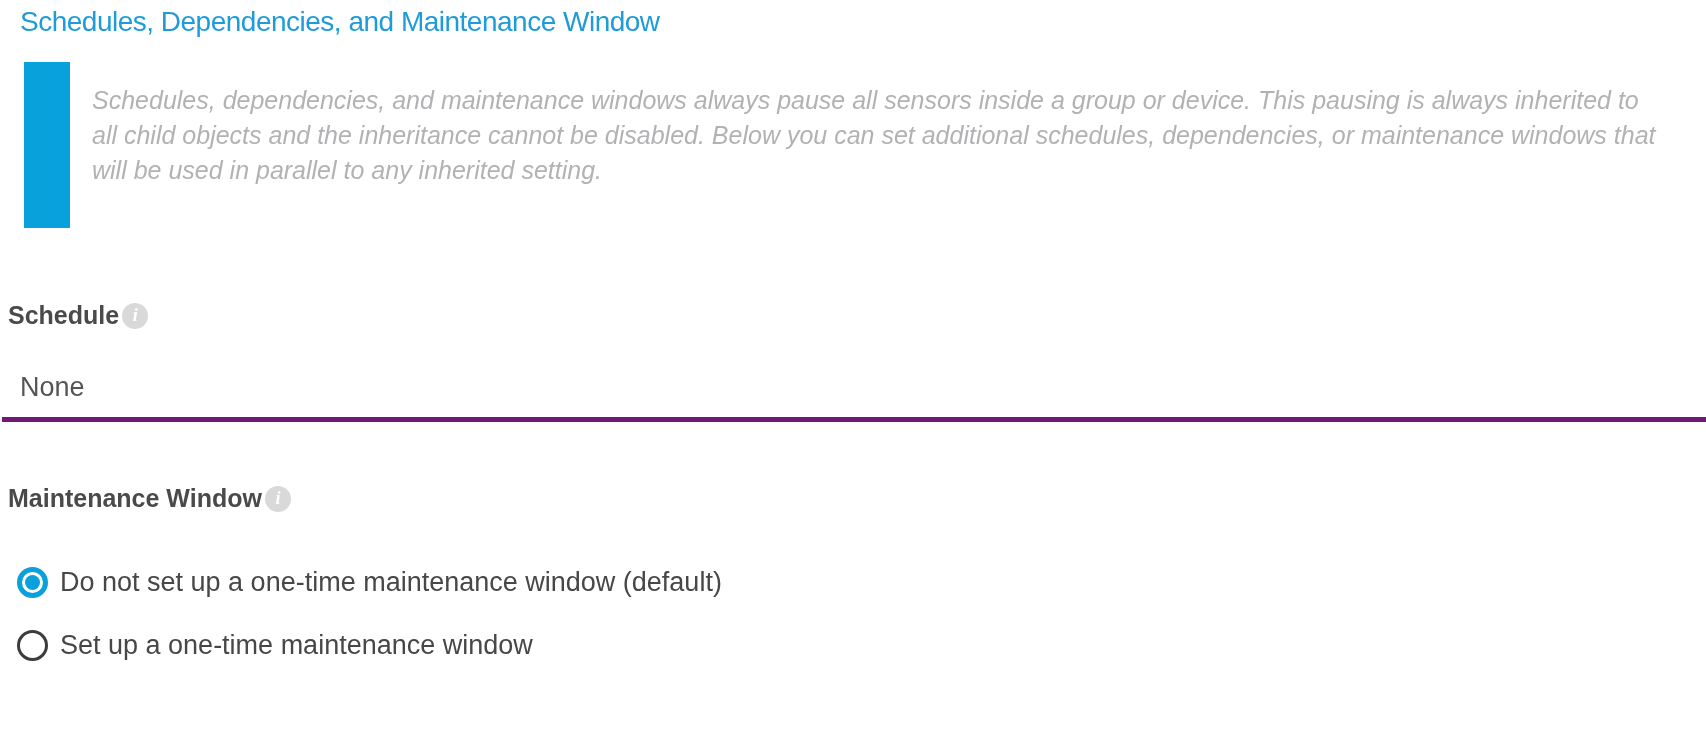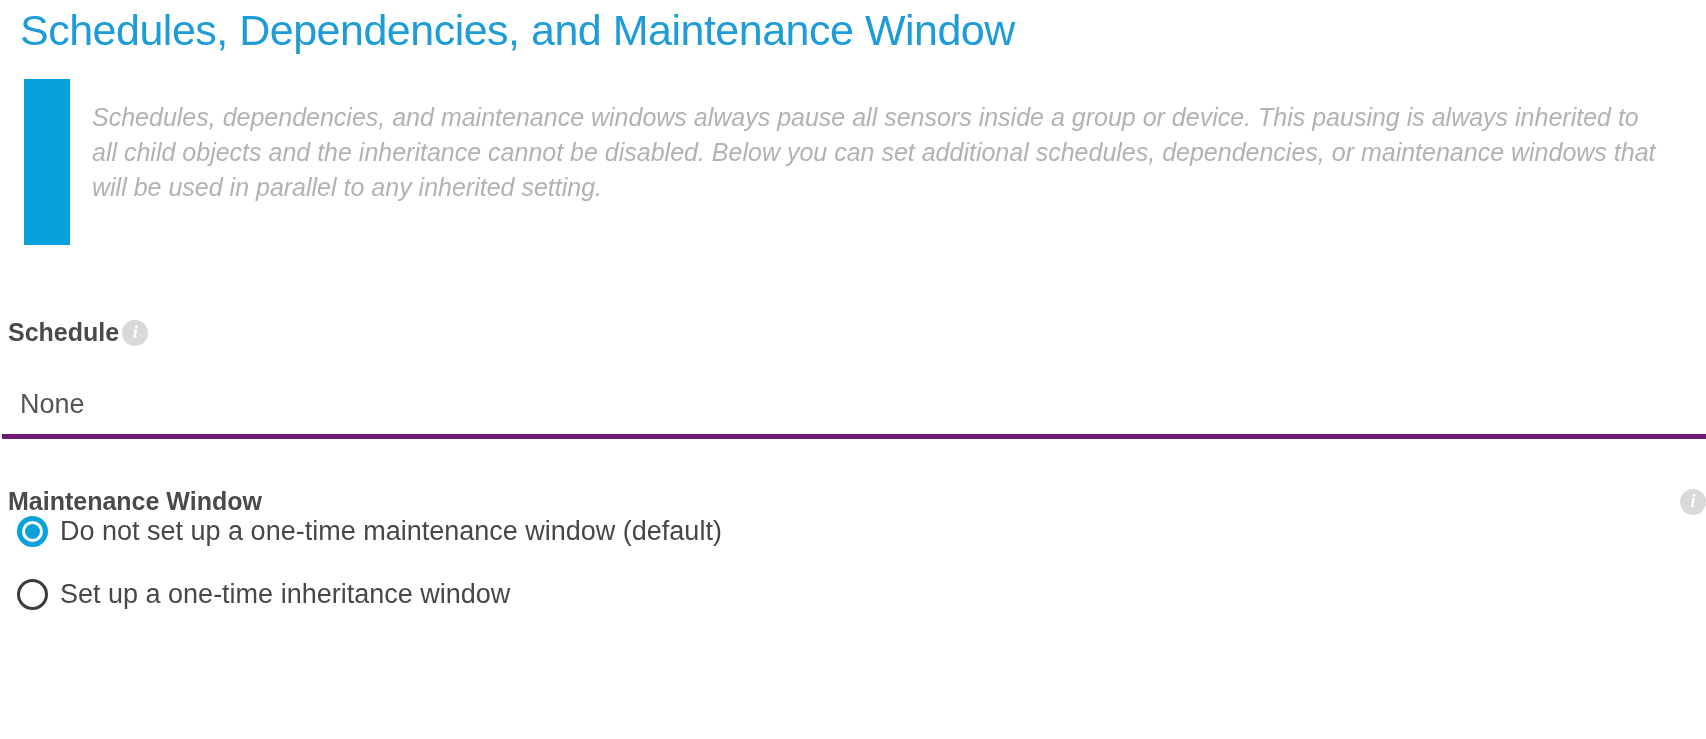--- a/index.html
+++ b/index.html
@@ -10,21 +10,21 @@
     background: #ffffff;
     font-family: "Liberation Sans", sans-serif;
     color: #4a4a4a;
     overflow: hidden;
   }
 
   
   h1.page-title {
     margin: 0;
     padding: 6px 0 0 20px;
-    font-size: 43px;
+    font-size: 28px;
     font-weight: 400;
     line-height: 1.15;
     color: #1e9cd8;
     letter-spacing: -0.5px;
   }
 
   
   .notice {
     display: flex;
     margin: 24px 0 0 7px;
@@ -48,21 +48,21 @@
   .field-label-row {
     display: flex;
     align-items: center;
     gap: 3px;
     margin-left: 8px;
     font-size: 25px;
     font-weight: 700;
     color: #4a4a4a;
   }
   .schedule-label-row { margin-top: 73px; }
-  .maintenance-label-row { margin-top: 48px; justify-content: space-between; }
+  .maintenance-label-row { margin-top: 62px; }
 
   .info-icon {
     width: 26px;
     height: 26px;
     border-radius: 50%;
     background: #d9d9d9;
     color: #ffffff;
     font-family: "Liberation Serif", serif;
     font-size: 18px;
     font-weight: 700;
@@ -79,21 +79,21 @@
     margin: 40px 0 0 2px;
     width: 1704px;
     padding: 2px 0 14px 18px;
     font-size: 27px;
     color: #555558;
     border-bottom: 5px solid #701a75;
     cursor: pointer;
   }
 
   
-  .radio-group { }
+  .radio-group { margin-top: 54px; }
   .radio-row {
     display: flex;
     align-items: center;
     gap: 12px;
     margin-left: 17px;
     font-size: 27px;
     color: #474747;
     cursor: pointer;
   }
   .radio-row + .radio-row { margin-top: 32px; }
@@ -138,15 +138,15 @@
   <span class="info-icon">i</span>
 </div>
 
 <div class="radio-group">
   <div class="radio-row">
     <span class="radio selected"></span>
     <span>Do not set up a one-time maintenance window (default)</span>
   </div>
   <div class="radio-row">
     <span class="radio unselected"></span>
-    <span>Set up a one-time inheritance window</span>
+    <span>Set up a one-time maintenance window</span>
   </div>
 </div>
 
 </body></html>

